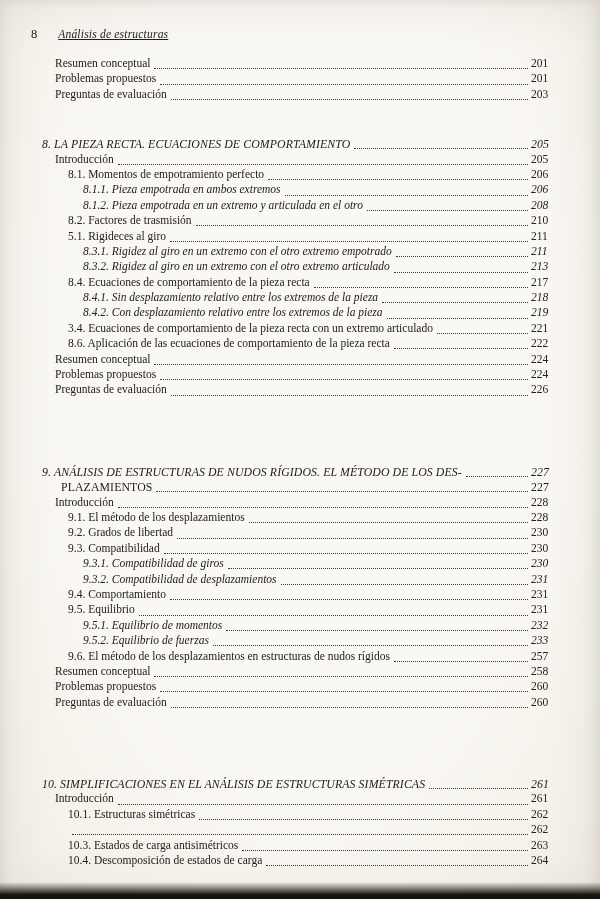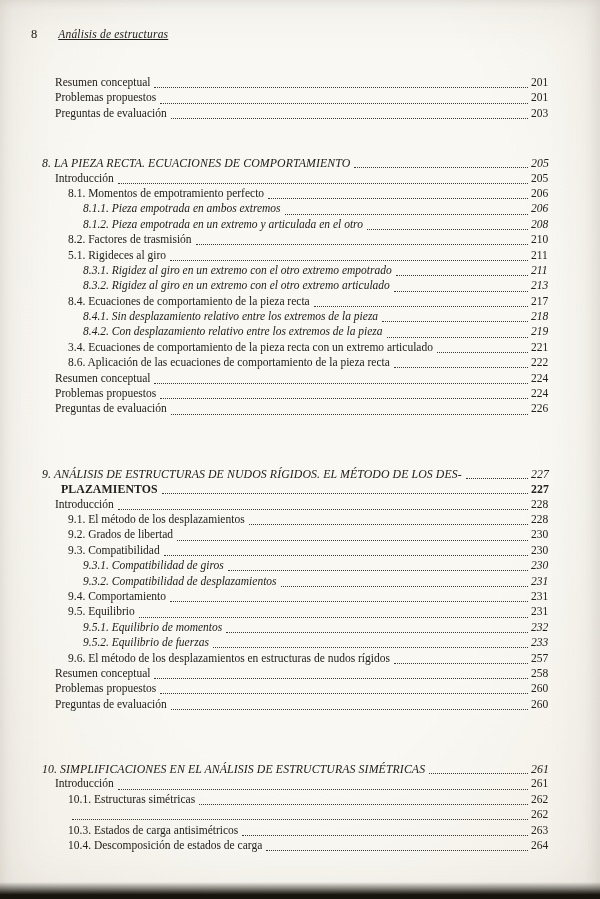--- a/index.html
+++ b/index.html
@@ -14,38 +14,38 @@
     background: radial-gradient(ellipse at 50% 40%, #faf8f3 55%, #f1eee6 100%);
     color:#24211c;
   }
   .running-header {
     position:absolute; top:27px; left:31px;
     display:flex; align-items:baseline; gap:21px;
   }
   .folio { font-size:12.5px; }
   .running-title { font-style:italic; font-size:11.5px; letter-spacing:0.2px;text-decoration:underline; }
 
-  .toc { position:absolute; top:76px; left:42px; width:517px; }
+  .toc { position:absolute; top:57px; left:42px; width:517px; }
   .row { display:flex; height:15.4px; font-size:11.5px; }
   .row.caps { font-size:11.8px; letter-spacing:0.1px; }
   .label { white-space:nowrap; overflow:hidden; flex:0 1 auto; }
   .leader {
     flex:1 1 8px; min-width:8px; align-self:flex-end;
     border-bottom:1.6px dotted #3c382f;
     margin:0 3px 3.2px 4px;
   }
   .pnum { flex:none; width:28px; text-align:left; }
 
   .ind-0 { padding-left:0;font-style:italic; }
   .ind-1 { padding-left:13px; }
   .ind-2 { padding-left:26px; }
   .ind-3 { padding-left:41px;font-style:italic; }
-  .ind-c { padding-left:19px;font-weight:bold; }
+  .ind-c { padding-left:19px; }
   .gap-m { margin-top:34px; }
-  .gap-l { margin-top:49px; }
+  .gap-l { margin-top:66px; }
 
   .scan-shadow {
     position:absolute; inset:0; pointer-events:none;
     box-shadow: inset 0 0 55px rgba(70,62,48,0.10),
                 inset -6px 0 12px rgba(70,62,48,0.07),
                 inset 5px 0 10px rgba(70,62,48,0.05);
   }
   .scan-bottom {
     position:absolute; left:0; right:0; bottom:0; height:17px; pointer-events:none;
     background: linear-gradient(to bottom, rgba(25,22,17,0) 0%, rgba(25,22,17,0.45) 35%, #17140e 75%);

